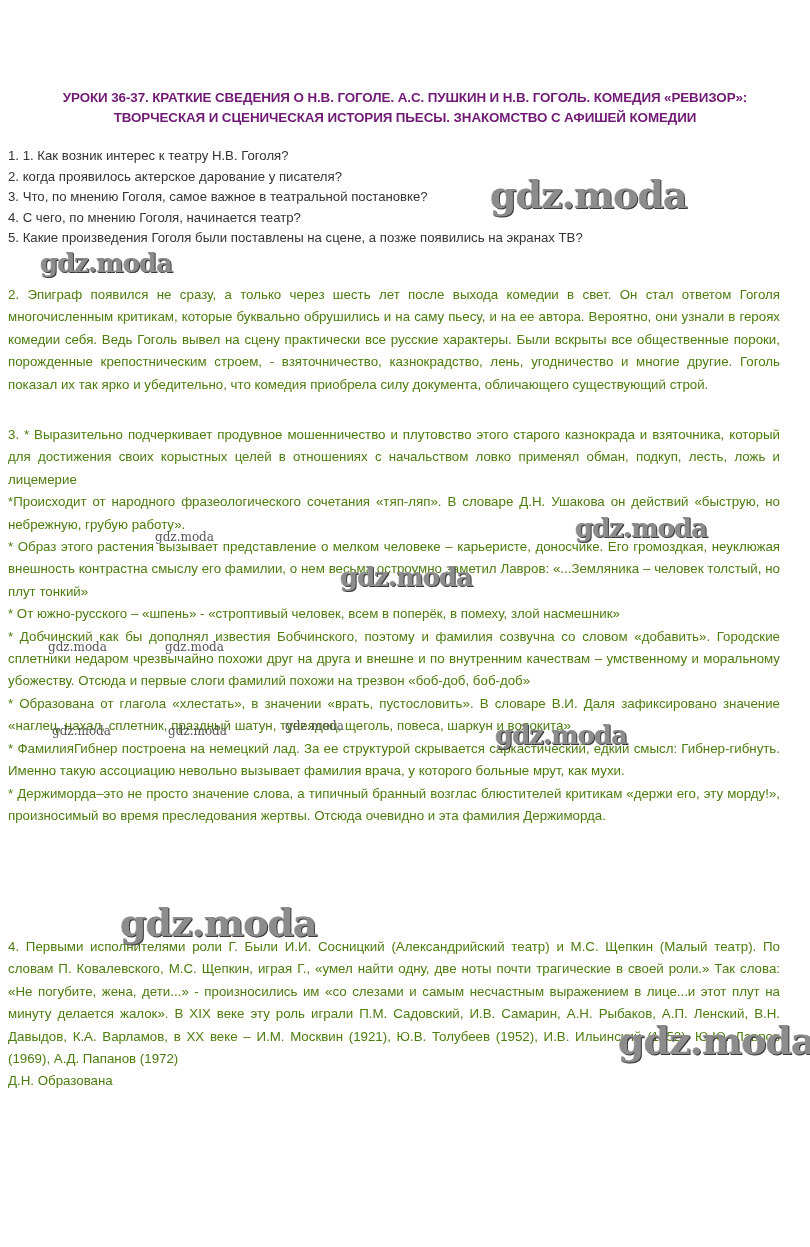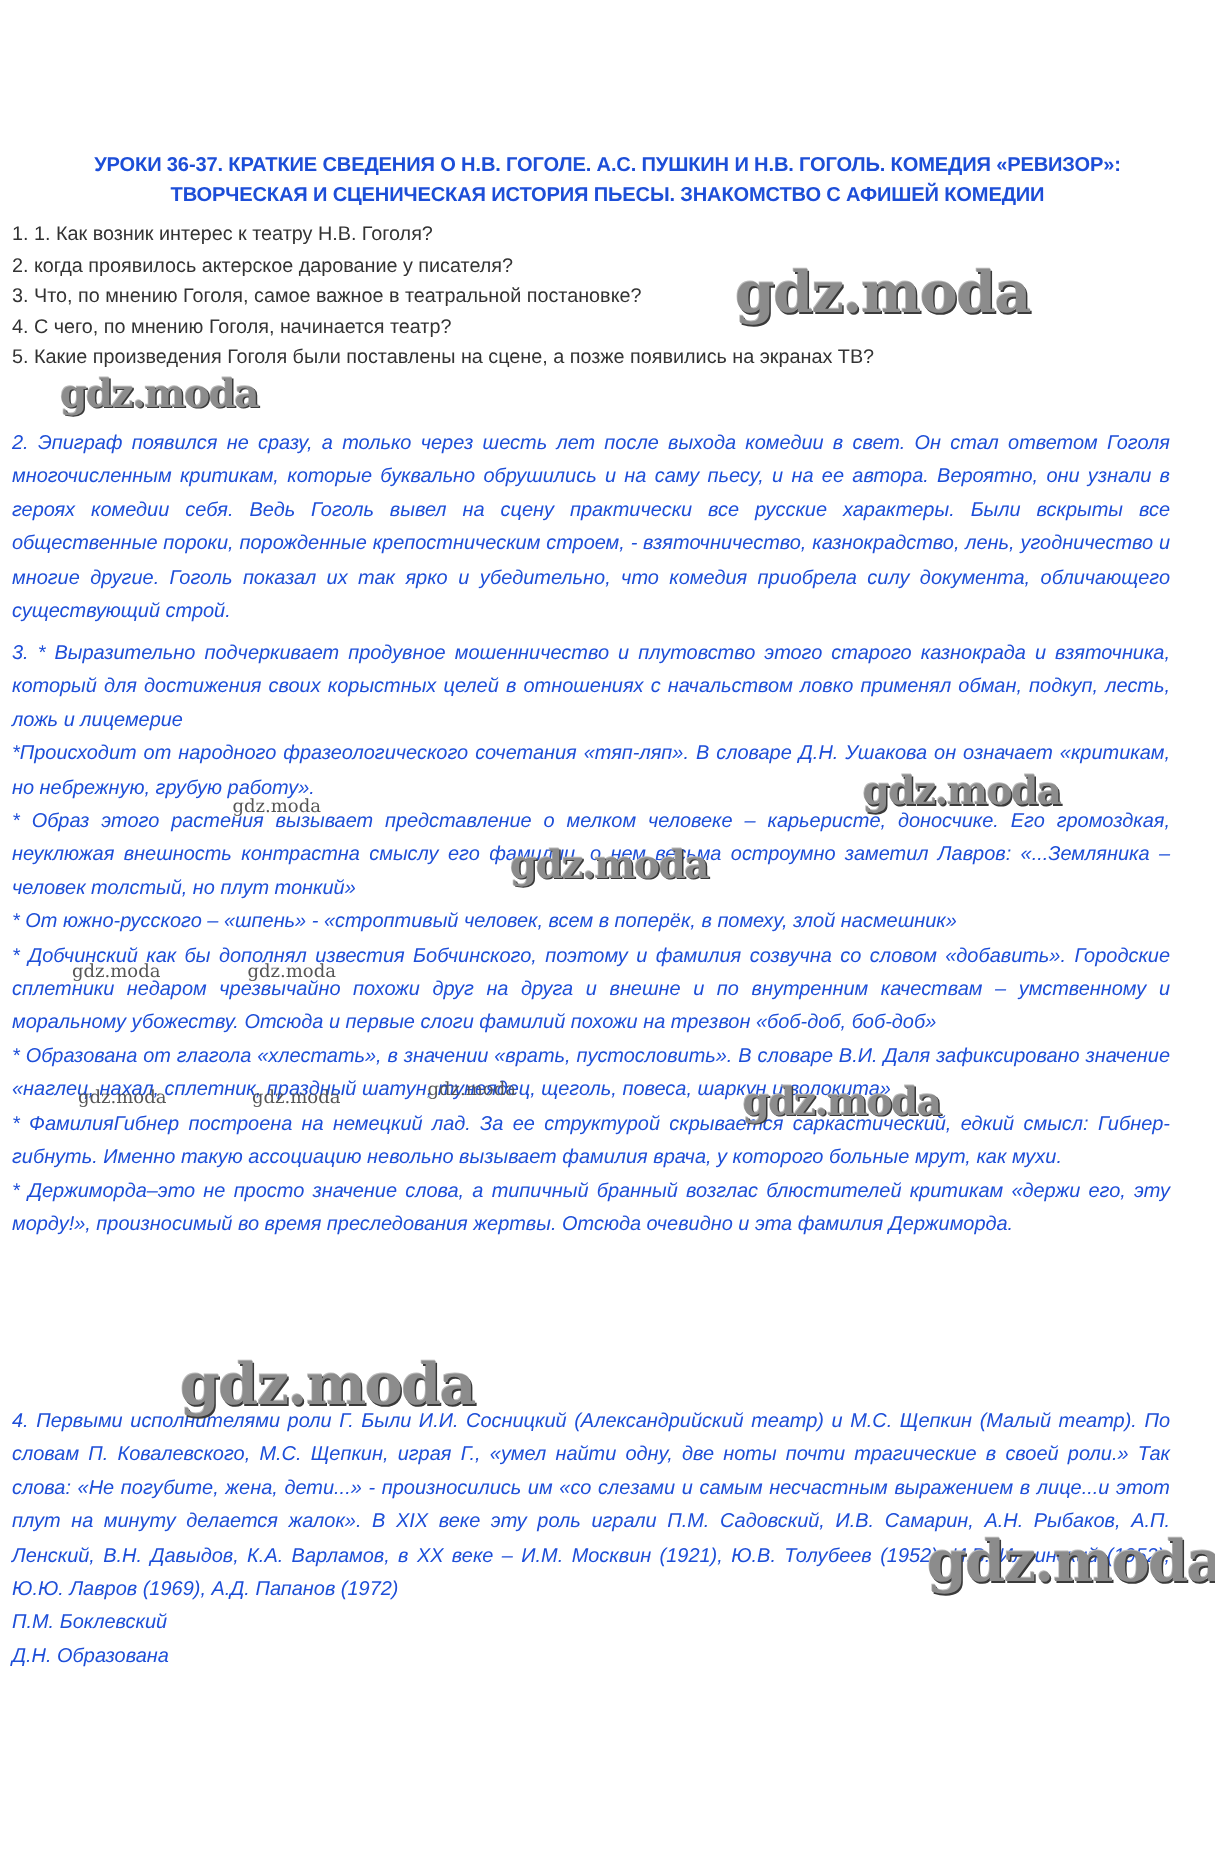--- a/index.html
+++ b/index.html
@@ -3,29 +3,29 @@
   <meta charset="utf-8">
   <style>
     html, body { margin: 0; padding: 0; background: #ffffff; }
     body {
       width: 810px; height: 1247px; position: relative; overflow: hidden;
       font-family: "Liberation Sans", "DejaVu Sans", sans-serif;
       color: #2a2a2a;
     }
     .page { position: absolute; left: 0; top: 0; width: 810px; height: 1247px; }
     .title {
-      position: absolute; left: 20px; top: 100px; width: 770px;
+      position: absolute; left: 20px; top: 88px; width: 770px;
       text-align: center; font-weight: bold; font-size: 13.4px; line-height: 20px;
-      color: #1d4ed8; letter-spacing: -0.1px;
+      color: #701a75; letter-spacing: -0.1px;
     }
     .qlist { position: absolute; left: 8px; top: 146px; width: 790px; font-size: 13.2px; line-height: 20.6px; color: #333; }
     .qlist div { white-space: nowrap; }
     .para {
       position: absolute; left: 8px; width: 772px;
-      font-size: 13.3px; line-height: 22.4px; text-align: justify; color: #1d4ed8; font-style: italic;
+      font-size: 13.3px; line-height: 22.4px; text-align: justify; color: #4d7c0f;
     }
     .para p { margin: 0; }
     .wm {
       position: absolute; font-family: "DejaVu Serif", "Liberation Serif", serif;
       font-weight: bold; color: #7a7a7a; letter-spacing: -1px;
       text-shadow: 1px 1px 0 #3a3a3a, -0.5px -0.5px 0 #bbbbbb;
       white-space: nowrap;
     }
     .wm.big { font-size: 38px; color: #8c8c8c; }
     .wm.med { font-size: 26px; color: #8c8c8c; }
@@ -48,32 +48,31 @@
     <div>4. С чего, по мнению Гоголя, начинается театр?</div>
     <div>5. Какие произведения Гоголя были поставлены на сцене, а позже появились на экранах ТВ?</div>
   </div>
 
   <div class="para" style="top:284px;">
     <p>2.  Эпиграф появился не сразу, а только через шесть лет после выхода комедии в свет. Он стал ответом Гоголя многочисленным критикам, которые буквально обрушились и на саму пьесу, и на ее автора. Вероятно, они узнали в героях комедии себя. Ведь Гоголь вывел на сцену практически все русские характеры. Были вскрыты все общественные пороки, порожденные крепостническим строем, - взяточничество, казнокрадство, лень, угодничество и многие другие. Гоголь показал их так ярко и убедительно, что комедия приобрела силу документа, обличающего существующий строй.</p>
   </div>
 
   <div class="para" style="top:424px;">
     <p>3.  *   Выразительно подчеркивает продувное мошенничество и плутовство этого старого казнокрада и взяточника, который для достижения своих корыстных целей в отношениях с начальством ловко применял обман, подкуп, лесть, ложь и лицемерие</p>
-    <p>*Происходит от народного фразеологического сочетания «тяп-ляп». В словаре Д.Н. Ушакова он означает «критикам, но небрежную, грубую работу».</p>
+    <p>*Происходит от народного фразеологического сочетания «тяп-ляп». В словаре Д.Н. Ушакова он действий «быструю, но небрежную, грубую работу».</p>
     <p>*    Образ этого растения вызывает представление о мелком человеке – карьеристе, доносчике. Его громоздкая, неуклюжая внешность контрастна смыслу его фамилии, о нем весьма остроумно заметил Лавров: «...Земляника – человек толстый, но плут тонкий»</p>
     <p>*  От южно-русского – «шпень» - «строптивый человек, всем в поперёк, в помеху, злой насмешник»</p>
     <p>* Добчинский как бы дополнял известия Бобчинского, поэтому и фамилия созвучна со словом «добавить». Городские сплетники недаром чрезвычайно похожи друг на друга и внешне и по внутренним качествам – умственному и моральному убожеству. Отсюда и первые слоги фамилий похожи на трезвон «боб-доб, боб-доб»</p>
     <p>* Образована от глагола «хлестать», в значении «врать, пустословить». В словаре В.И. Даля зафиксировано значение «наглец, нахал, сплетник, праздный шатун, тунеядец, щеголь, повеса, шаркун и волокита»</p>
     <p>*  ФамилияГибнер построена на немецкий лад. За ее структурой скрывается саркастический, едкий смысл: Гибнер-гибнуть. Именно такую ассоциацию невольно вызывает фамилия врача, у которого больные мрут, как мухи.</p>
     <p>*  Держиморда–это не просто значение слова, а типичный бранный возглас блюстителей критикам «держи его, эту морду!», произносимый во время преследования жертвы. Отсюда очевидно и эта фамилия Держиморда.</p>
   </div>
 
   <div class="para" style="top:936px;">
     <p>4.  Первыми исполнителями роли Г. Были И.И. Сосницкий (Александрийский театр) и М.С. Щепкин (Малый театр). По словам П. Ковалевского, М.С. Щепкин, играя Г., «умел найти одну, две ноты почти трагические в своей роли.» Так слова: «Не погубите, жена, дети...» - произносились им «со слезами и самым несчастным выражением в лице...и этот плут на минуту делается жалок». В XIX веке эту роль играли П.М. Садовский, И.В. Самарин, А.Н. Рыбаков, А.П. Ленский, В.Н. Давыдов, К.А. Варламов, в XX веке – И.М. Москвин (1921), Ю.В. Толубеев (1952), И.В. Ильинский (1952), Ю.Ю. Лавров (1969), А.Д. Папанов (1972)</p>
-    <p>П.М. Боклевский</p>
     <p>Д.Н. Образована</p>
   </div>
 
   <div class="wm big" style="left:490px; top:172px;">gdz.moda</div>
   <div class="wm med" style="left:40px; top:248px;">gdz.moda</div>
   <div class="wm med" style="left:575px; top:513px;">gdz.moda</div>
   <div class="wm small" style="left:155px; top:530px;">gdz.moda</div>
   <div class="wm med" style="left:340px; top:562px;">gdz.moda</div>
   <div class="wm small" style="left:48px; top:640px;">gdz.moda</div>
   <div class="wm small" style="left:165px; top:640px;">gdz.moda</div>

